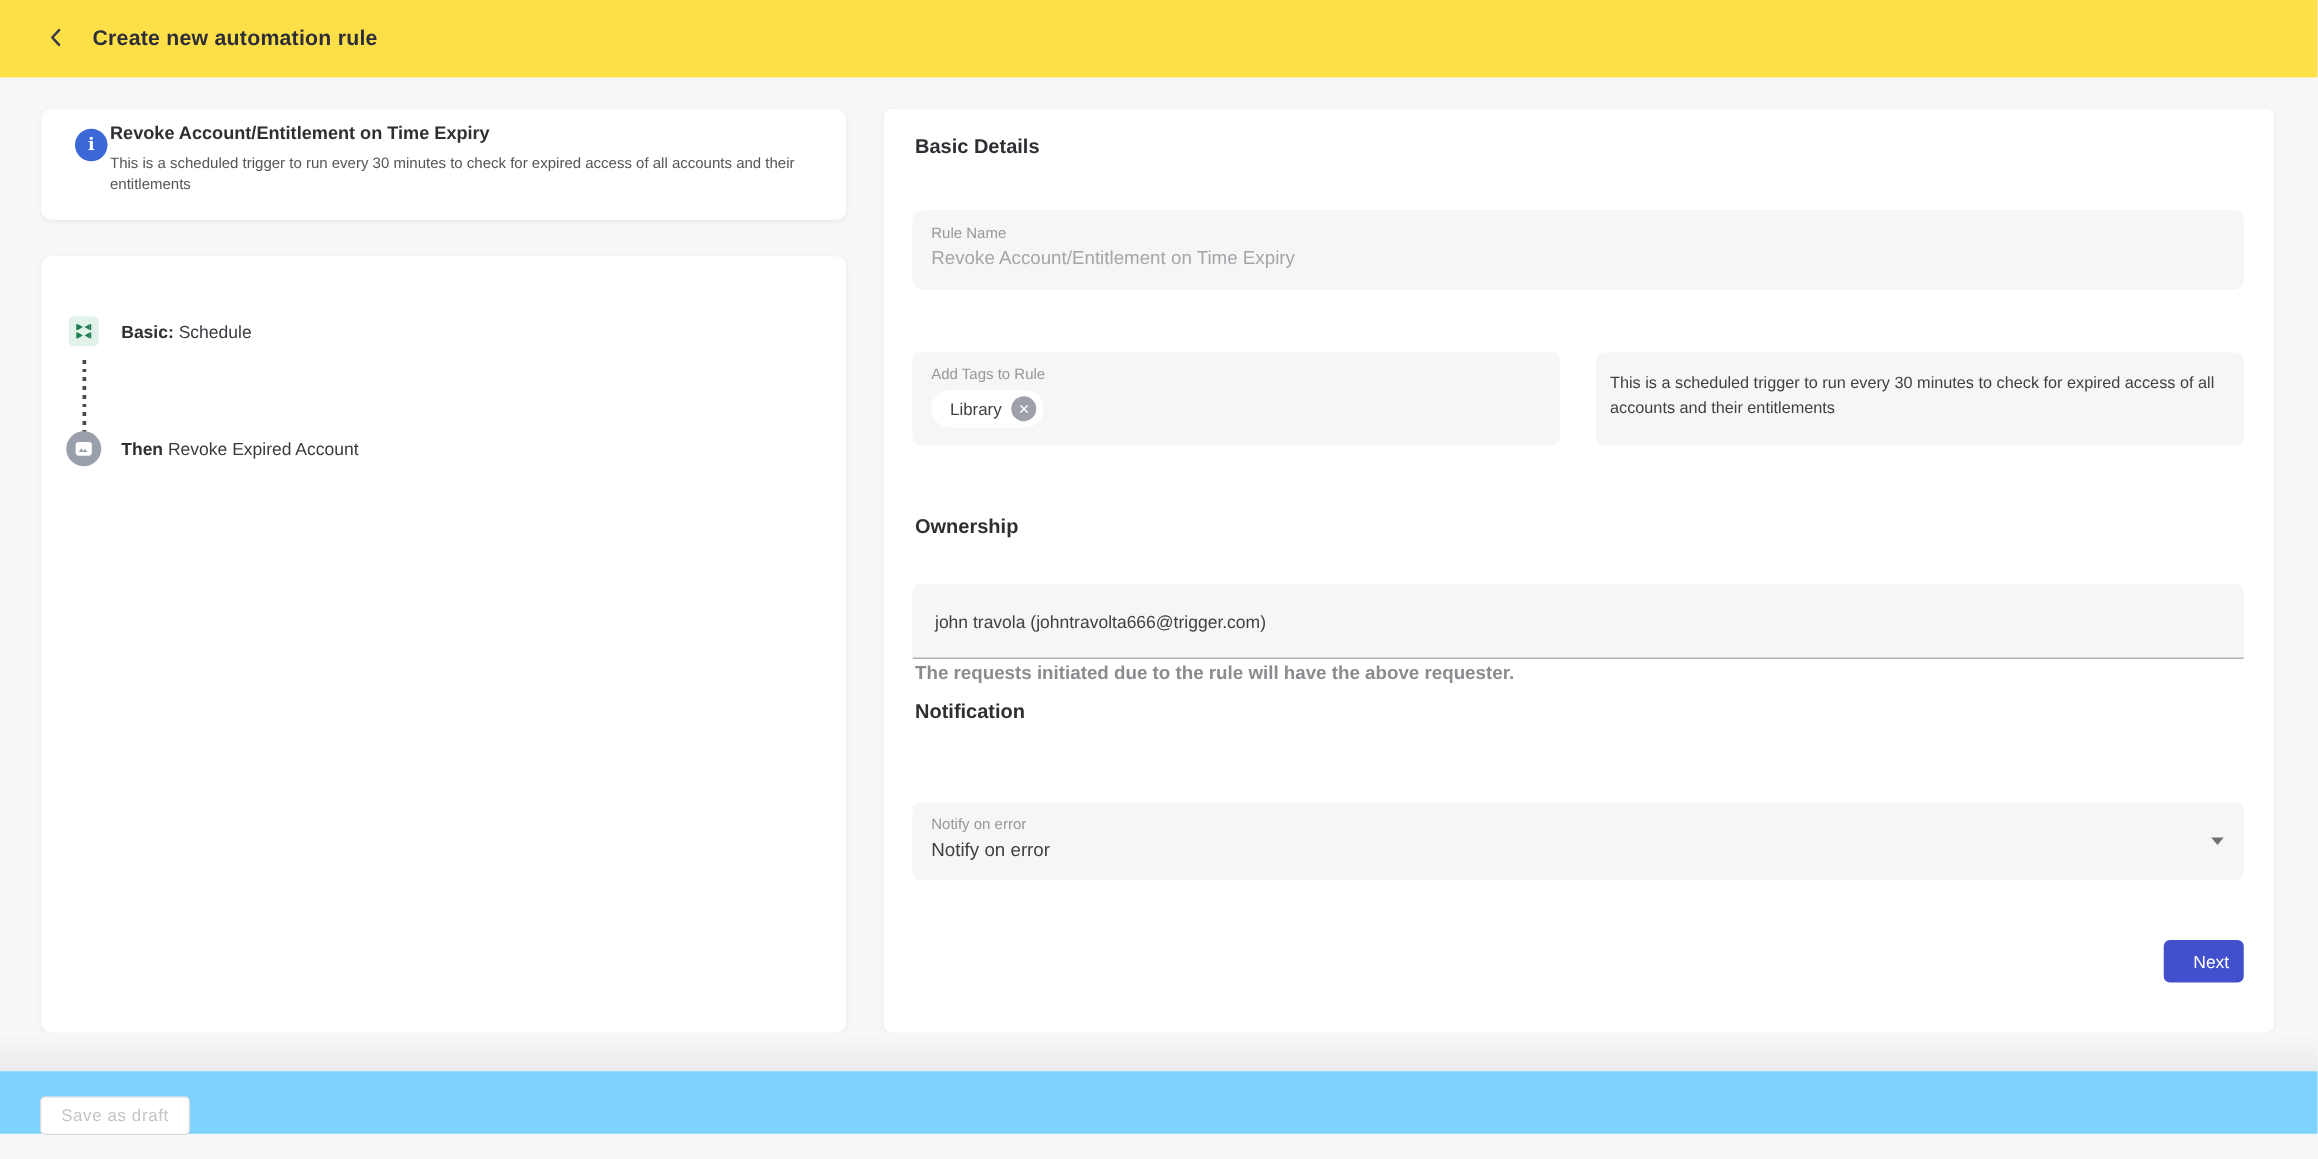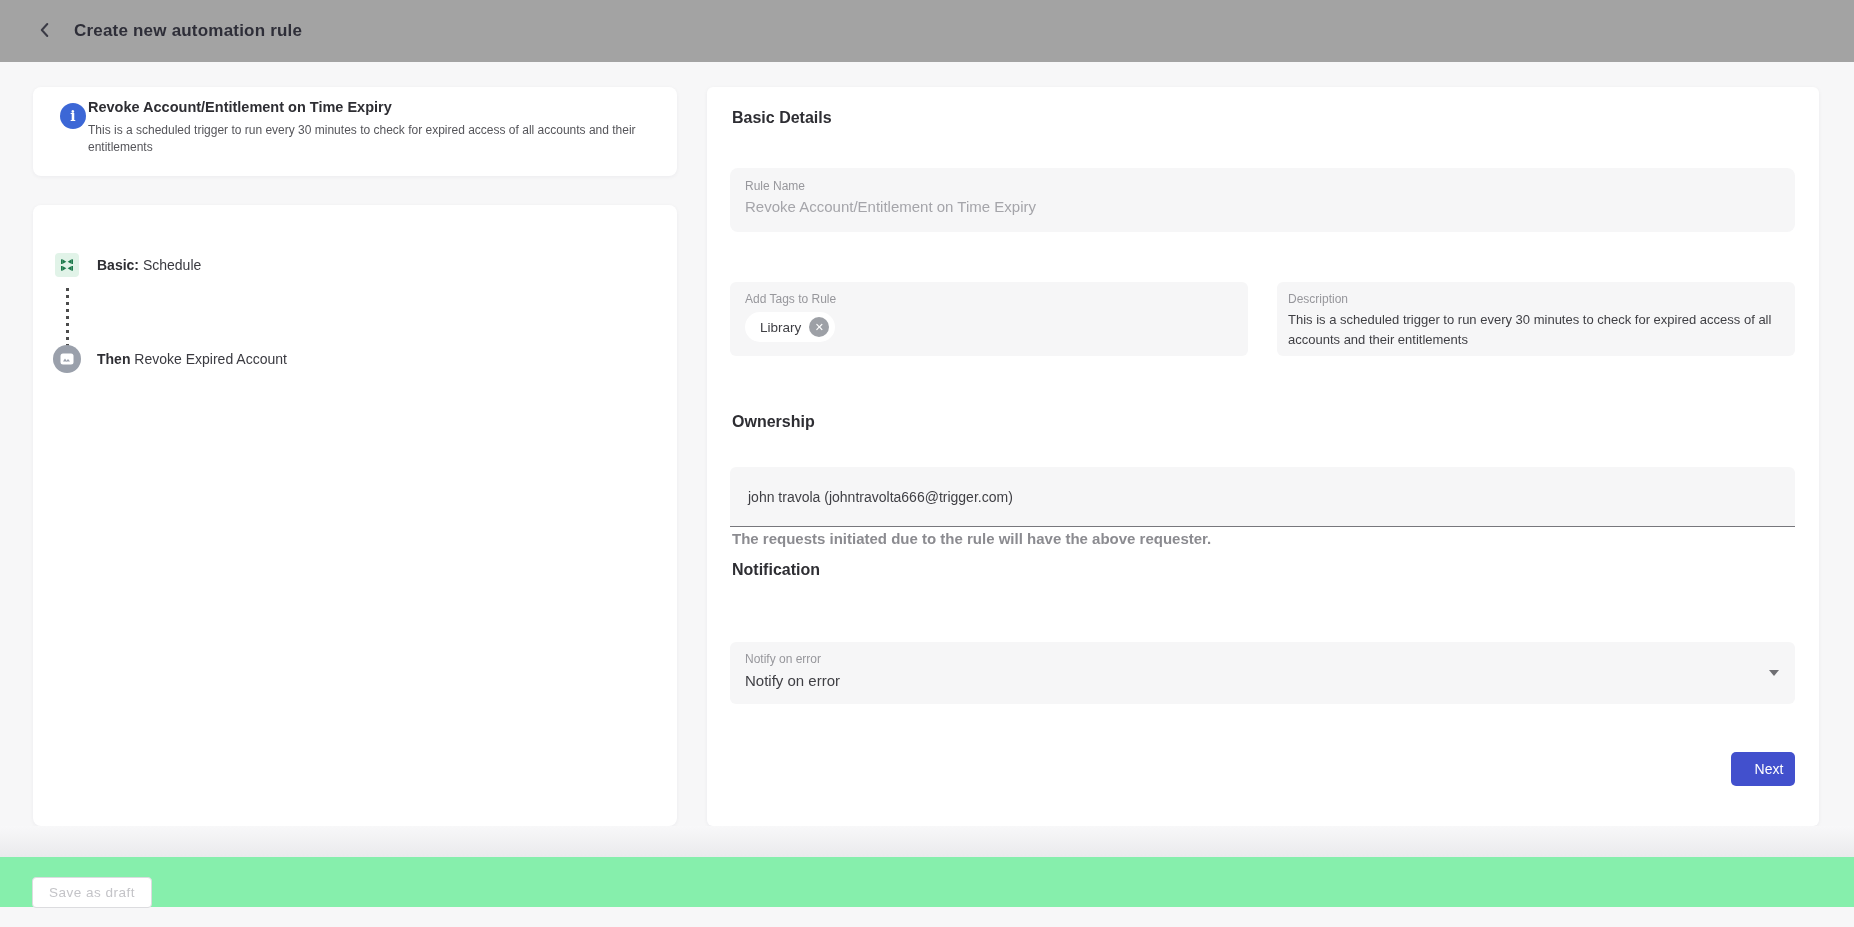--- a/index.html
+++ b/index.html
@@ -1,21 +1,21 @@
 <!DOCTYPE html>
 <html><head>
 <meta charset="utf-8">
 <style>
   * { margin:0; padding:0; box-sizing:border-box; }
   html,body { width:1854px; height:927px; }
   body { font-family:"Liberation Sans","DejaVu Sans",sans-serif; background:#f7f7f8; overflow:hidden; }
   .page { position:relative; width:1854px; height:927px; background:#f7f7f8; }
 
   
-  .topbar { position:absolute; top:0; left:0; width:100%; height:62px; background:#a3a3a3;
+  .topbar { position:absolute; top:0; left:0; width:100%; height:62px; background:#fde047;
             display:flex; align-items:center; }
   .back-btn { width:30px; height:30px; margin-left:30px; display:flex; align-items:center;
               justify-content:center; cursor:pointer; background:none; border:none; }
   .topbar-title { margin-left:14px; font-size:17px; font-weight:600; color:#2e2e38; letter-spacing:.2px; }
 
   
   .card { position:absolute; background:#ffffff; border-radius:8px; box-shadow:0 1px 4px rgba(25,25,60,.05); }
   .info-card { left:33px; top:87px; width:644px; height:89px; }
   .flow-card { left:33px; top:205px; width:644px; height:621px; }
   .main-panel { left:707px; top:87px; width:1112px; height:739px; border-radius:6px; }
@@ -71,21 +71,21 @@
   .caret { position:absolute; right:16px; top:28px; width:0; height:0;
            border-left:5.5px solid transparent; border-right:5.5px solid transparent;
            border-top:6.5px solid #6f6f73; }
 
   .next-btn { position:absolute; right:24px; top:665px; width:64px; height:34px; background:#4250cd;
               color:#fff; font-size:14px; font-family:inherit; border:none; border-radius:5px; cursor:pointer;padding-left:12px; }
 
   
   .footer-band { position:absolute; left:0; top:826px; width:100%; height:31px;
                  background:linear-gradient(to bottom,#f8f8f9,#eaeaec); }
-  .footer { position:absolute; left:0; top:857px; width:100%; height:50px; background:#86efac; }
+  .footer { position:absolute; left:0; top:857px; width:100%; height:50px; background:#7dd3fc; }
   .draft-btn { position:absolute; left:32px; top:20px; width:120px; height:31px; background:#ffffff;
                border:1px solid #dcdcdf; border-radius:4px; color:#c4c4c8; font-size:13.5px;
                font-family:inherit; letter-spacing:.5px; cursor:pointer; }
 </style>
 </head>
 <body>
 
 <div class="page">
 
   <div class="topbar">
@@ -145,21 +145,20 @@
 
     <div class="field tags-field">
       <div class="field-label">Add Tags to Rule</div>
       <span class="chip">
         <span class="chip-label">Library</span>
         <button class="chip-x">✕</button>
       </span>
     </div>
 
     <div class="field desc-field">
-      <div class="field-label">Description</div>
       <div class="desc-value">This is a scheduled trigger to run every 30 minutes to check for expired access of all accounts and their entitlements</div>
     </div>
 
     <div class="section-title t-owner">Ownership</div>
 
     <div class="field owner-field">
       <span class="owner-value">john travola (johntravolta666@trigger.com)</span>
     </div>
     <div class="owner-helper">The requests initiated due to the rule will have the above requester.</div>
 

